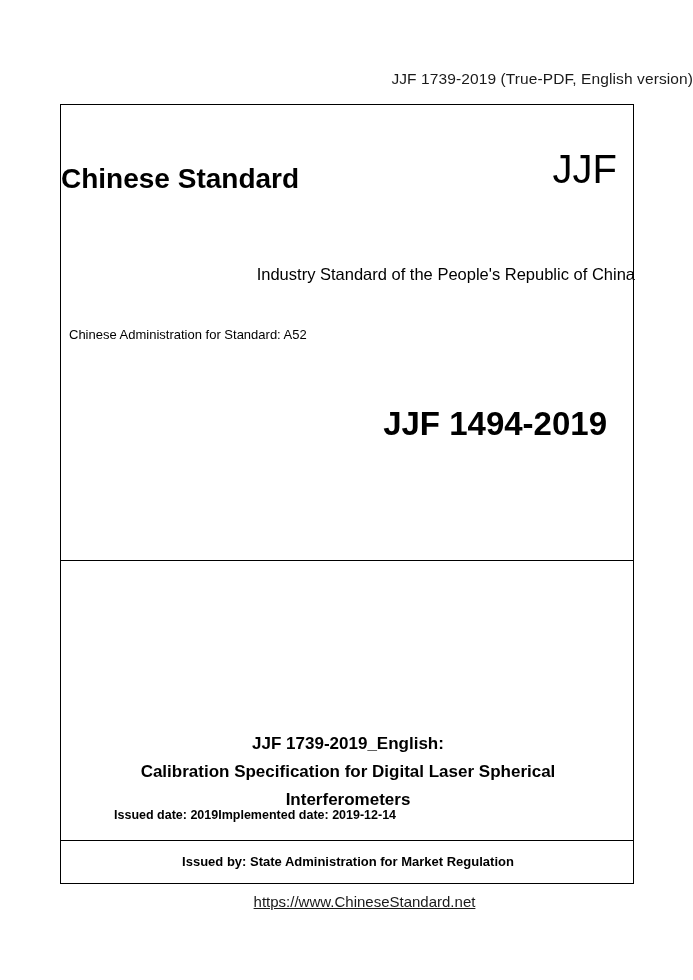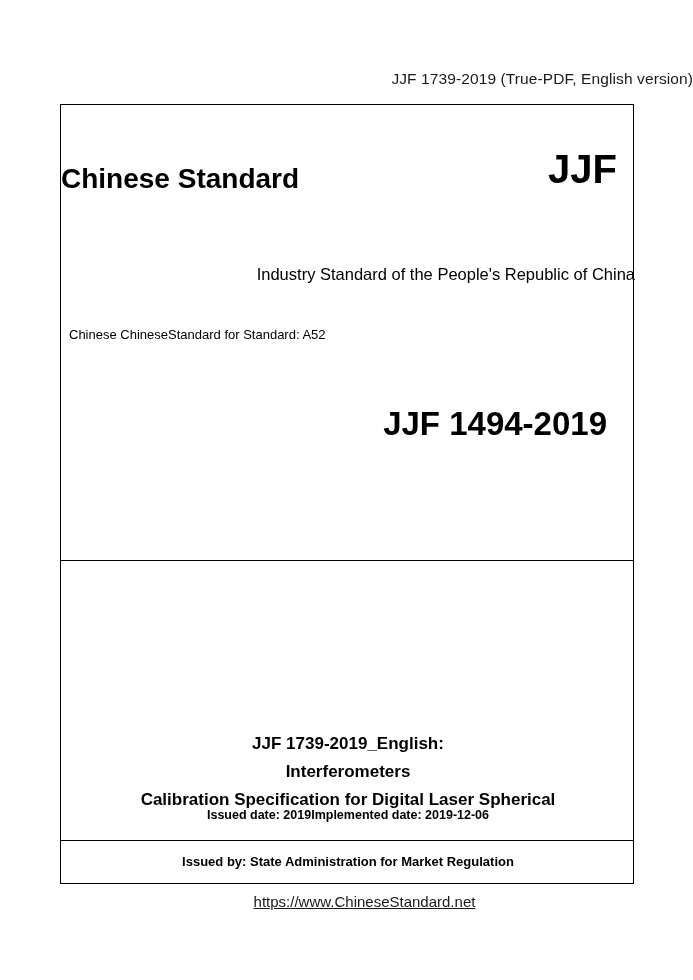--- a/index.html
+++ b/index.html
@@ -80,21 +80,21 @@
     font-size: 28px;
     font-weight: bold;
     letter-spacing: 0px;
   }
 
   .jjf-logo {
     position: absolute;
     top: 42px;
     right: 16px;
     font-size: 40px;
-    font-weight: bold;
+    font-weight: normal;
     letter-spacing: 0px;
   }
 
   .industry-line {
     position: absolute;
     top: 160px;
     left: 0;
     width: 574px;
     text-align: right;
     font-size: 16.5px;
@@ -127,25 +127,25 @@
     font-size: 17px;
     line-height: 28px;
     padding: 0 26px;
     font-weight: bold;
   }
   .title-block div { white-space: normal; }
 
   .dates-row {
     position: absolute;
     bottom: 18px;
-    left: 0;
+    left: 15px;
     width: 574px;
     padding: 0 38px;
     display: flex;
-    justify-content: center;
+    justify-content: flex-start;
     font-size: 12.5px;
     font-weight: bold;
   }
 
   .issuer-line {
     position: absolute;
     top: 0;
     left: 0;
     width: 574px;
     height: 41px;
@@ -174,33 +174,33 @@
 <div class="page">
 
   <div class="top-caption">JJF 1739-2019 (True-PDF, English version)</div>
 
   <div class="outer-frame">
 
     <div class="box-main">
       <div class="std-heading">Chinese Standard</div>
       <div class="jjf-logo">JJF</div>
       <div class="industry-line">Industry Standard of the People's Republic of China</div>
-      <div class="classification">Chinese ChineseStandard for Standard: A52</div>
+      <div class="classification">Chinese Administration for Standard: A52</div>
       <div class="std-number">JJF 1494-2019</div>
     </div>
 
     <div class="box-title">
       <div class="title-block">
         <div>JJF 1739-2019_English:</div>
+        <div>Calibration Specification for Digital Laser Spherical</div>
         <div>Interferometers</div>
-        <div>Calibration Specification for Digital Laser Spherical</div>
       </div>
       <div class="dates-row">
         <span>Issued date: 2019</span>
-        <span>Implemented date: 2019-12-06</span>
+        <span>Implemented date: 2019-12-14</span>
       </div>
     </div>
 
     <div class="box-issuer">
       <div class="issuer-line">Issued by: State Administration for Market Regulation</div>
     </div>
 
   </div>
 
   <div class="footer-link">https://www.ChineseStandard.net</div>

